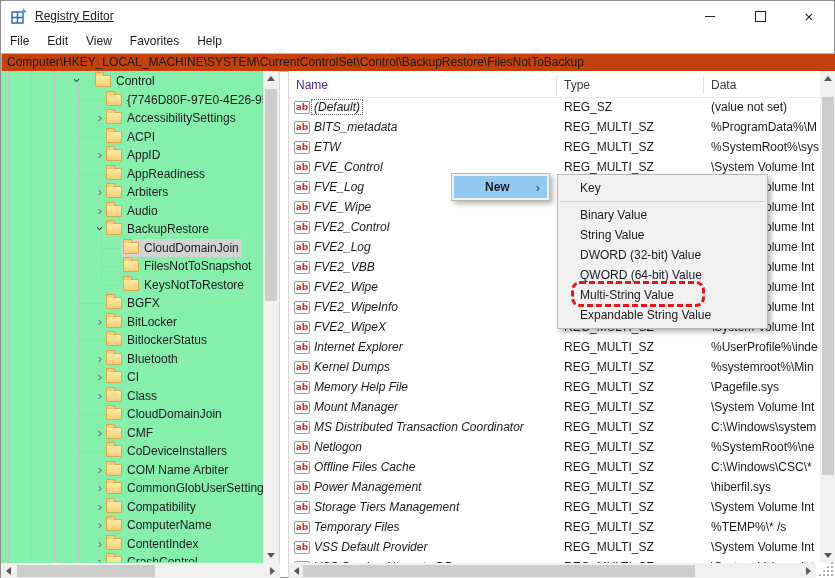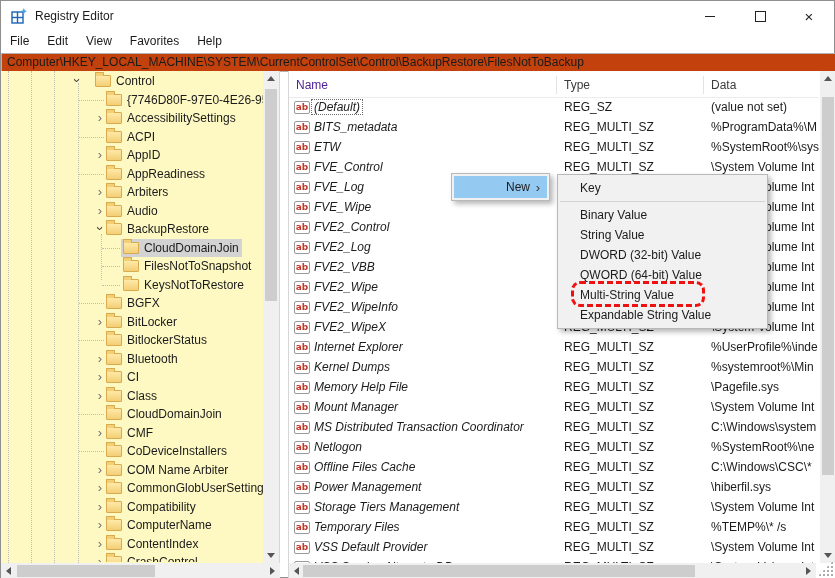--- a/index.html
+++ b/index.html
@@ -4,38 +4,38 @@
 <style>
   html,body{margin:0;padding:0;overflow:hidden;}
   body{width:835px;height:578px;position:relative;background:#fff;
        font-family:"Liberation Sans","DejaVu Sans",sans-serif;font-size:12px;color:#1b1b1b;
        -webkit-font-smoothing:antialiased;}
   .window{position:absolute;inset:0;border:1px solid #8f8f8f;box-sizing:border-box;background:#fff;}
 
   
   .titlebar{position:absolute;left:0;top:0;width:100%;height:30px;background:#fff;}
   .appicon{position:absolute;left:10px;top:7px;width:16px;height:16px;}
-  .title{position:absolute;left:34px;top:0;line-height:30px;font-size:12px;}
+  .title{position:absolute;left:34px;top:0;line-height:30px;font-size:12px;text-decoration:underline;}
   .capbtn{position:absolute;top:0;width:50px;height:30px;display:flex;align-items:center;justify-content:center;}
   .btn-min{right:99px;} .btn-max{right:49px;} .btn-close{right:0;}
   .glyph-min{width:10px;height:0;border-top:1px solid #222;display:block;}
   .glyph-max{width:9px;height:9px;border:1px solid #222;display:block;}
   .glyph-close{font-size:15px;color:#222;line-height:1;}
 
   
   .menubar{position:absolute;left:0;top:30px;width:100%;height:22px;background:#fff;}
   .mb-item{display:inline-block;padding:3px 9px;}
 
   
   .addressbar{position:absolute;left:0;top:52px;width:835px;height:19px;box-sizing:border-box;
               border:1px solid #b3b3b3;background:#c2410c;line-height:17px;padding-left:5px;
               white-space:nowrap;overflow:hidden;}
 
   
-  .treepane{position:absolute;left:0;top:70px;width:279px;height:508px;border-right:1px solid #d6d6d6;box-sizing:border-box;background:#fef9c3;overflow:hidden;}
+  .treepane{position:absolute;left:0;top:70px;width:279px;height:508px;border-right:1px solid #d6d6d6;box-sizing:border-box;background:#86efac;overflow:hidden;}
   .listpane{position:absolute;left:287px;top:70px;width:548px;height:508px;border-left:1px solid #d6d6d6;box-sizing:border-box;background:#fff;}
 
   
   #tree-rows{position:absolute;left:0;top:1px;width:262px;height:490px;overflow:hidden;}
   .guide{position:absolute;width:0;border-left:1px dotted #bdbdbd;}
   .g1{left:7px;top:0;height:560px;} .g2{left:30px;top:0;height:560px;} .g3{left:53px;top:0;height:560px;}
   .g4{left:77px;top:12px;height:490px;} .g5{left:100px;top:163px;height:46px;}
   .trow{position:relative;height:18.5px;width:262px;overflow:hidden;}
   .chev{position:absolute;top:1px;width:12px;text-align:center;font-size:13px;line-height:15px;cursor:default;}
   .chev.col{color:#6f6f6f;} .chev.exp{color:#3a3a3a;transform:rotate(90deg);}
@@ -84,21 +84,21 @@
   .a-lf{left:5px;top:4px;border-top:4px solid transparent;border-bottom:4px solid transparent;border-right:5px solid #555;}
   .a-rt{right:5px;top:4px;border-top:4px solid transparent;border-bottom:4px solid transparent;border-left:5px solid #555;}
   .grip{position:absolute;right:1px;bottom:1px;width:15px;height:15px;
         background-image:radial-gradient(#ababab 1px,transparent 1.4px);background-size:4px 4px;
         clip-path:polygon(100% 0,100% 100%,0 100%);}
 
   
   .ctxmenu{position:absolute;left:450px;top:172px;width:99px;height:28px;background:#f1f1f1;
            border:1px solid #b8b8b8;box-sizing:border-box;box-shadow:3px 3px 5px rgba(0,0,0,.28);z-index:10;padding:2px;}
   .ctx-item{height:22px;background:#94c9f2;display:flex;align-items:center;}
-  .ctx-label{padding-left:52px;}
+  .ctx-label{padding-left:31px;font-weight:bold;}
   .ctx-arrow{margin-left:auto;padding-right:7px;font-size:13px;color:#333;}
   .submenu{position:absolute;left:556px;top:173px;width:211px;background:#f1f1f1;border:1px solid #b8b8b8;
            box-sizing:border-box;box-shadow:3px 3px 5px rgba(0,0,0,.28);z-index:9;padding:3px 0;}
   .smi{height:20px;line-height:20px;padding-left:22px;white-space:nowrap;}
   .msep{border-top:1px solid #d2d2d2;margin:3px 2px;}
 
   
   .annotation{position:absolute;left:570px;top:280px;width:134px;height:26px;border:3px dashed #ee1111;
               border-radius:9px;box-sizing:border-box;z-index:20;pointer-events:none;}
 </style>

